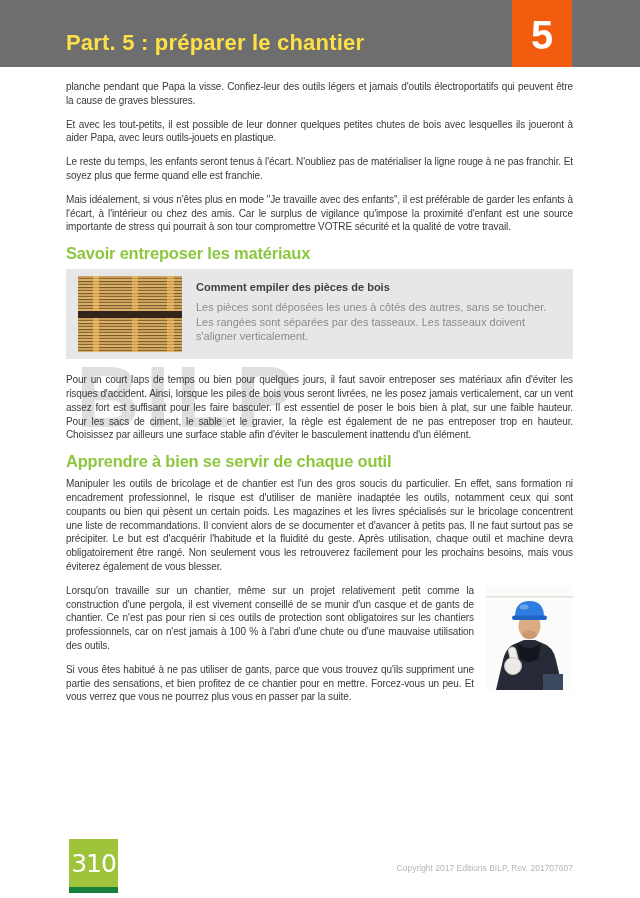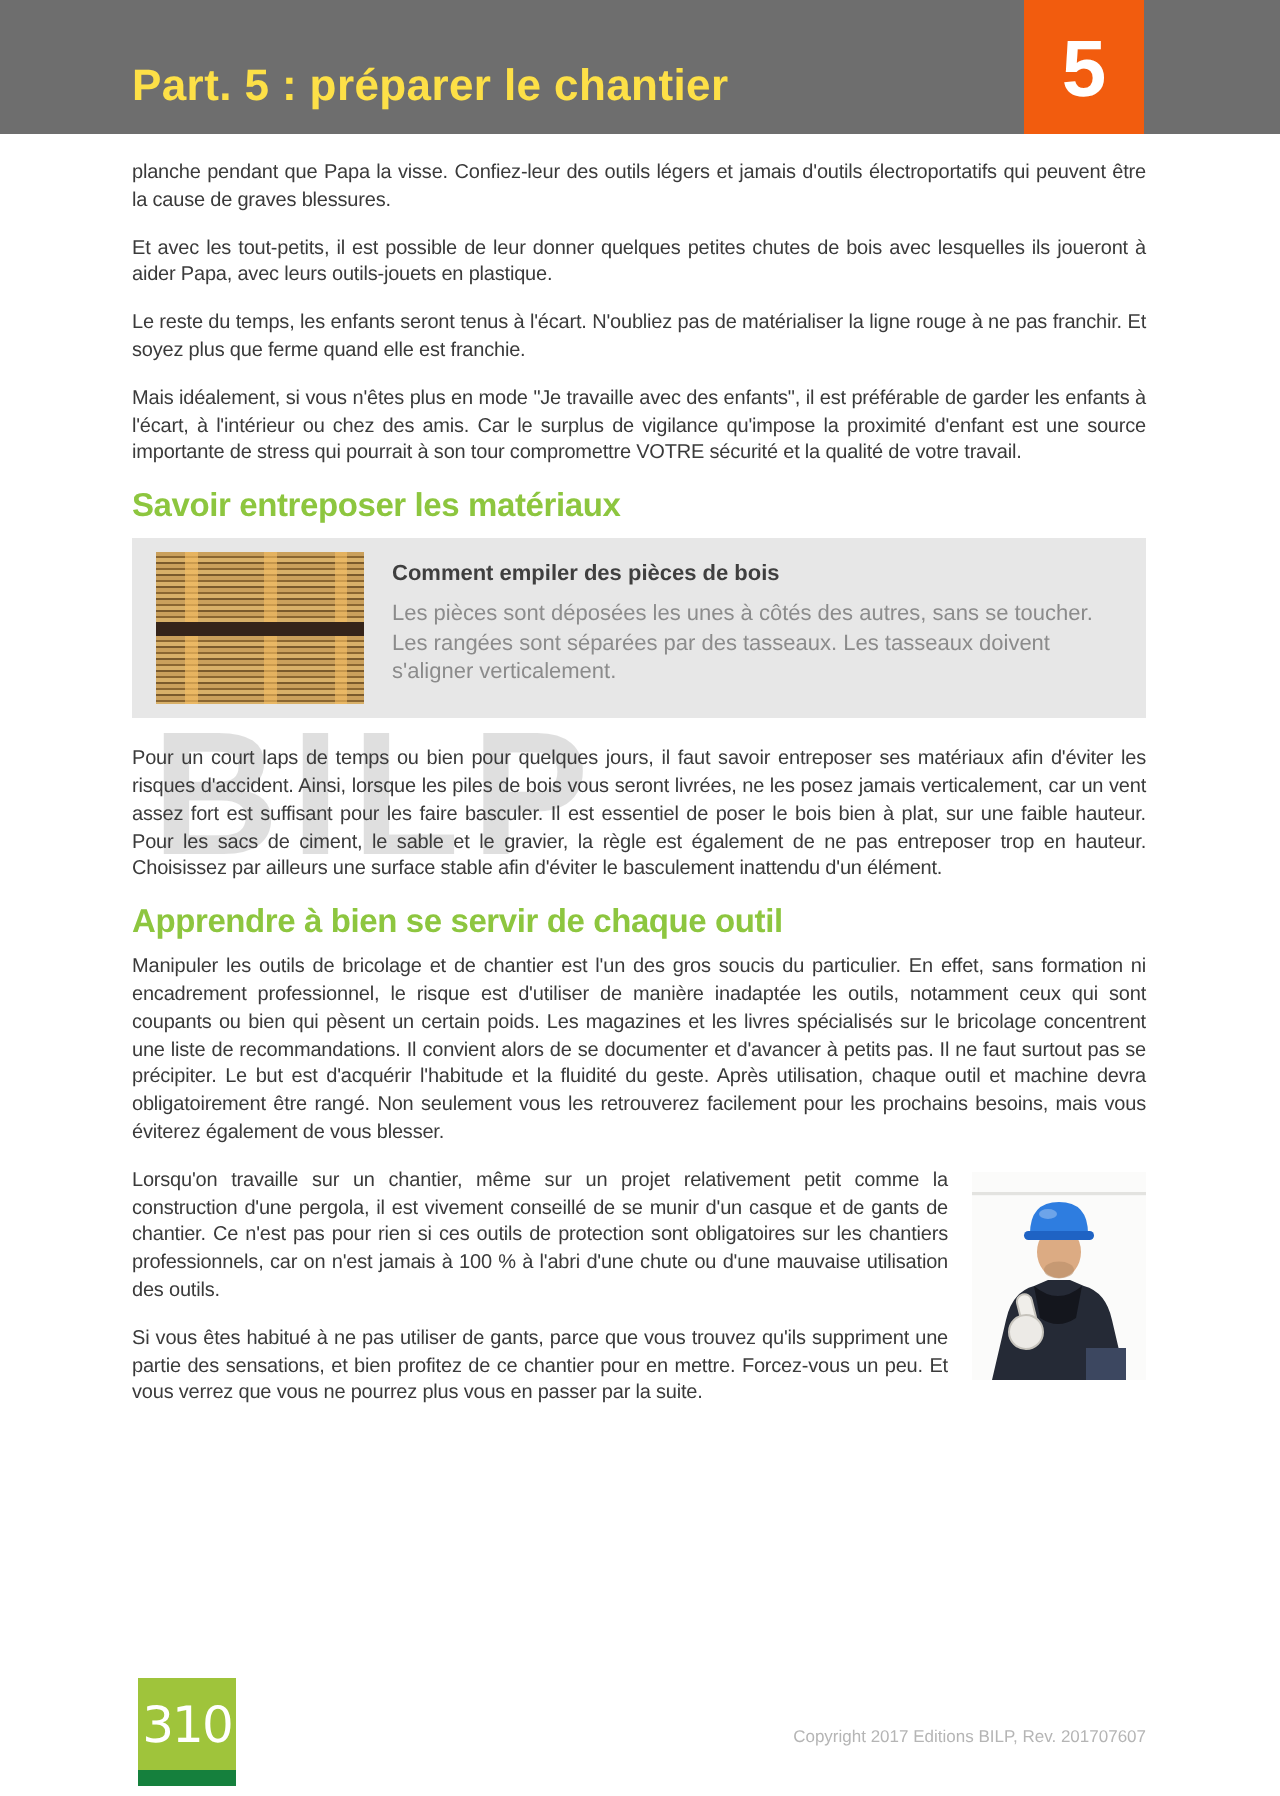--- a/index.html
+++ b/index.html
@@ -39,21 +39,21 @@
   }
   .callout-text { padding-top:5px; width:372px; }
   .callout-title { font-size:11px; font-weight:bold; color:#3f3f3f; margin-bottom:7px; }
   .callout-body { font-size:11px; line-height:14.5px; color:#8b8b8b; text-align:left; }
 
   
   .safety-block { overflow:visible; }
   .worker-photo { float:right; width:87px; height:104px; margin:2px 0 6px 12px; display:block; }
 
   
-  .page-box { position:absolute; left:69px; top:839px; width:49px; height:54px; background:#9fc43b; border-bottom:8px solid #15803d; display:flex; align-items:center; justify-content:center; z-index:3; }
+  .page-box { position:absolute; left:69px; top:839px; width:49px; height:54px; background:#9fc43b; border-bottom:6px solid #15803d; display:flex; align-items:center; justify-content:center; z-index:3; }
   .page-num { color:#fff; font-size:25px; font-weight:normal; font-family:"DejaVu Sans", sans-serif; letter-spacing:-1px; }
   .copyright { position:absolute; right:67px; top:863px; font-size:8.5px; color:#b5b5b5; z-index:3; }
 </style>
 </head>
 <body>
 
 <div class="page">
 
   <div class="watermark">
     <div class="wm-line2">BILP</div>

